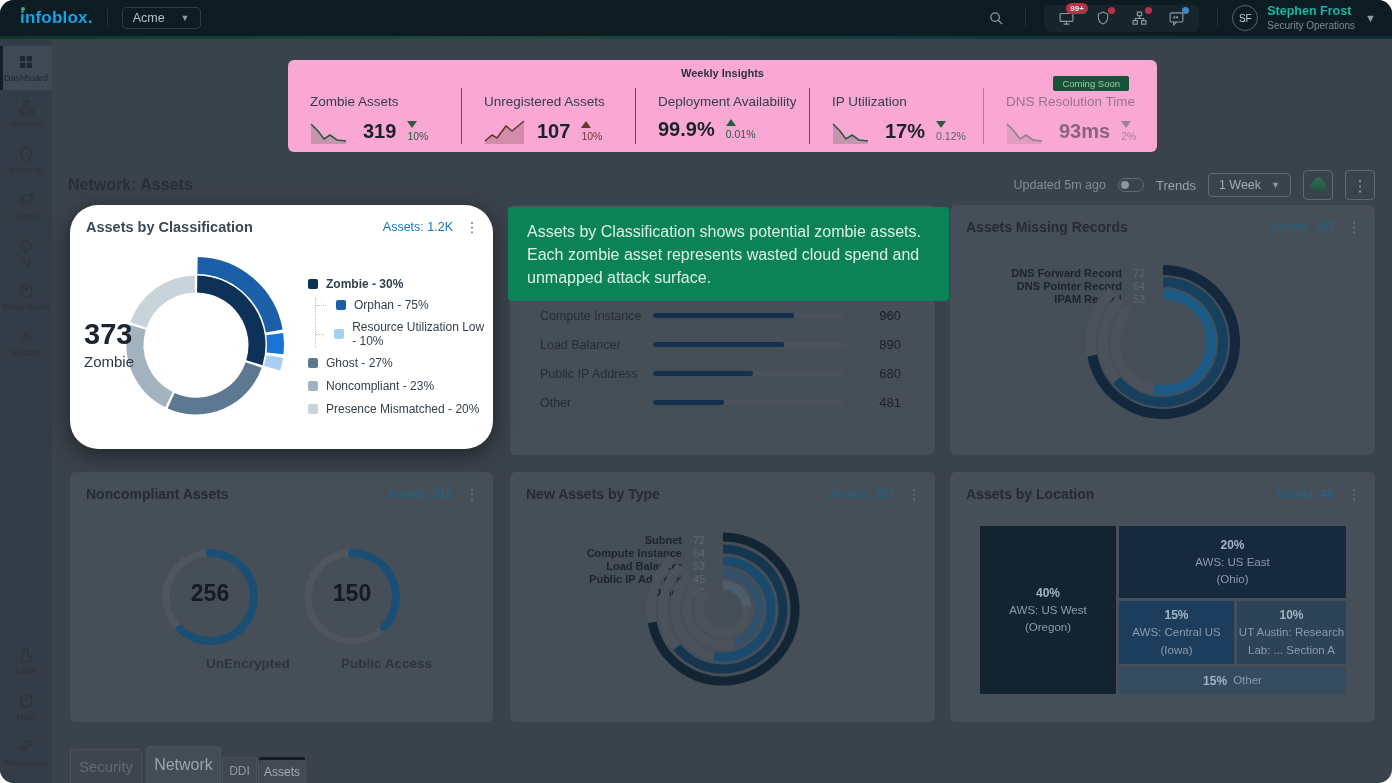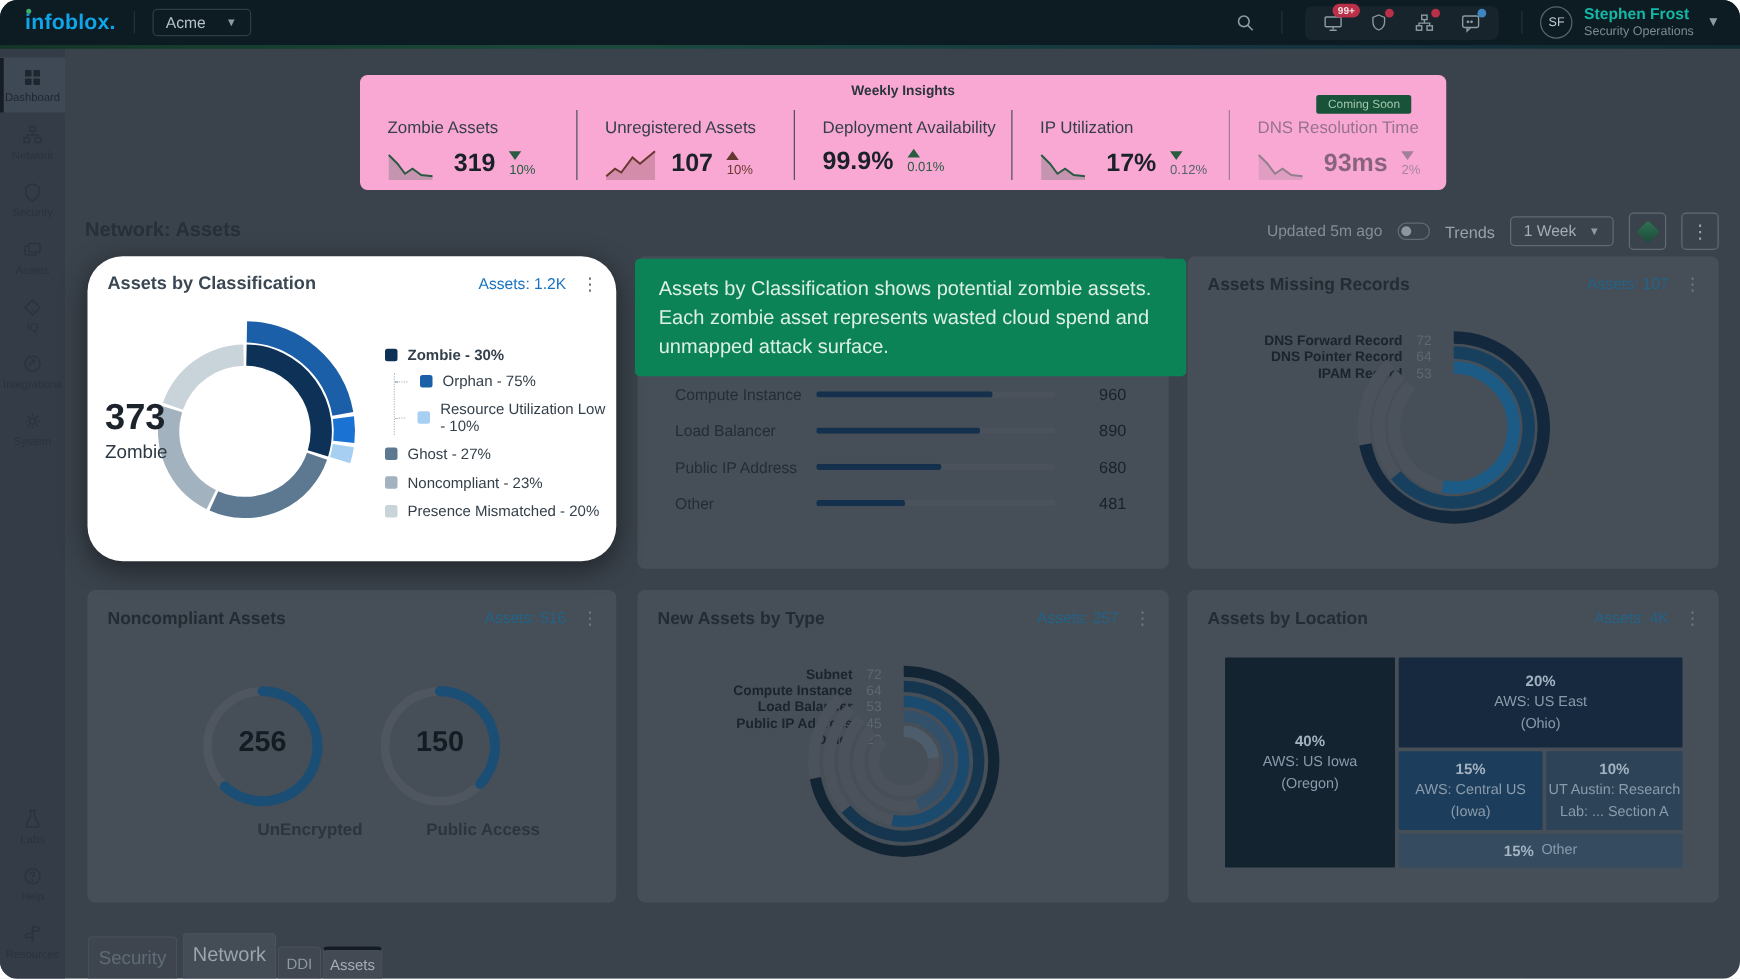--- a/index.html
+++ b/index.html
@@ -552,21 +552,21 @@
 
   <div class="card" id="card-location">
     <div class="card-header">
       <span class="card-title">Assets by Location</span>
       <span class="card-link">Assets: 4K</span>
       <span class="card-kebab">⋮</span>
     </div>
     <div class="treemap">
       <div class="tm-block" style="left: 0px; top: 0px; width: 136px; height: 168px; background: rgb(19, 35, 48);">
         <span class="tm-pct">40%</span>
-        <span class="tm-line">AWS: US Iowa</span>
+        <span class="tm-line">AWS: US West</span>
         <span class="tm-line">(Oregon)</span>
       </div>
       <div class="tm-block" style="left: 139px; top: 0px; width: 227px; height: 72px; background: rgb(22, 41, 62);">
         <span class="tm-pct">20%</span>
         <span class="tm-line">AWS: US East</span>
         <span class="tm-line">(Ohio)</span>
       </div>
       <div class="tm-block" style="left: 139px; top: 75px; width: 115px; height: 63px; background: rgb(29, 61, 92);">
         <span class="tm-pct">15%</span>
         <span class="tm-line">AWS: Central US</span>

